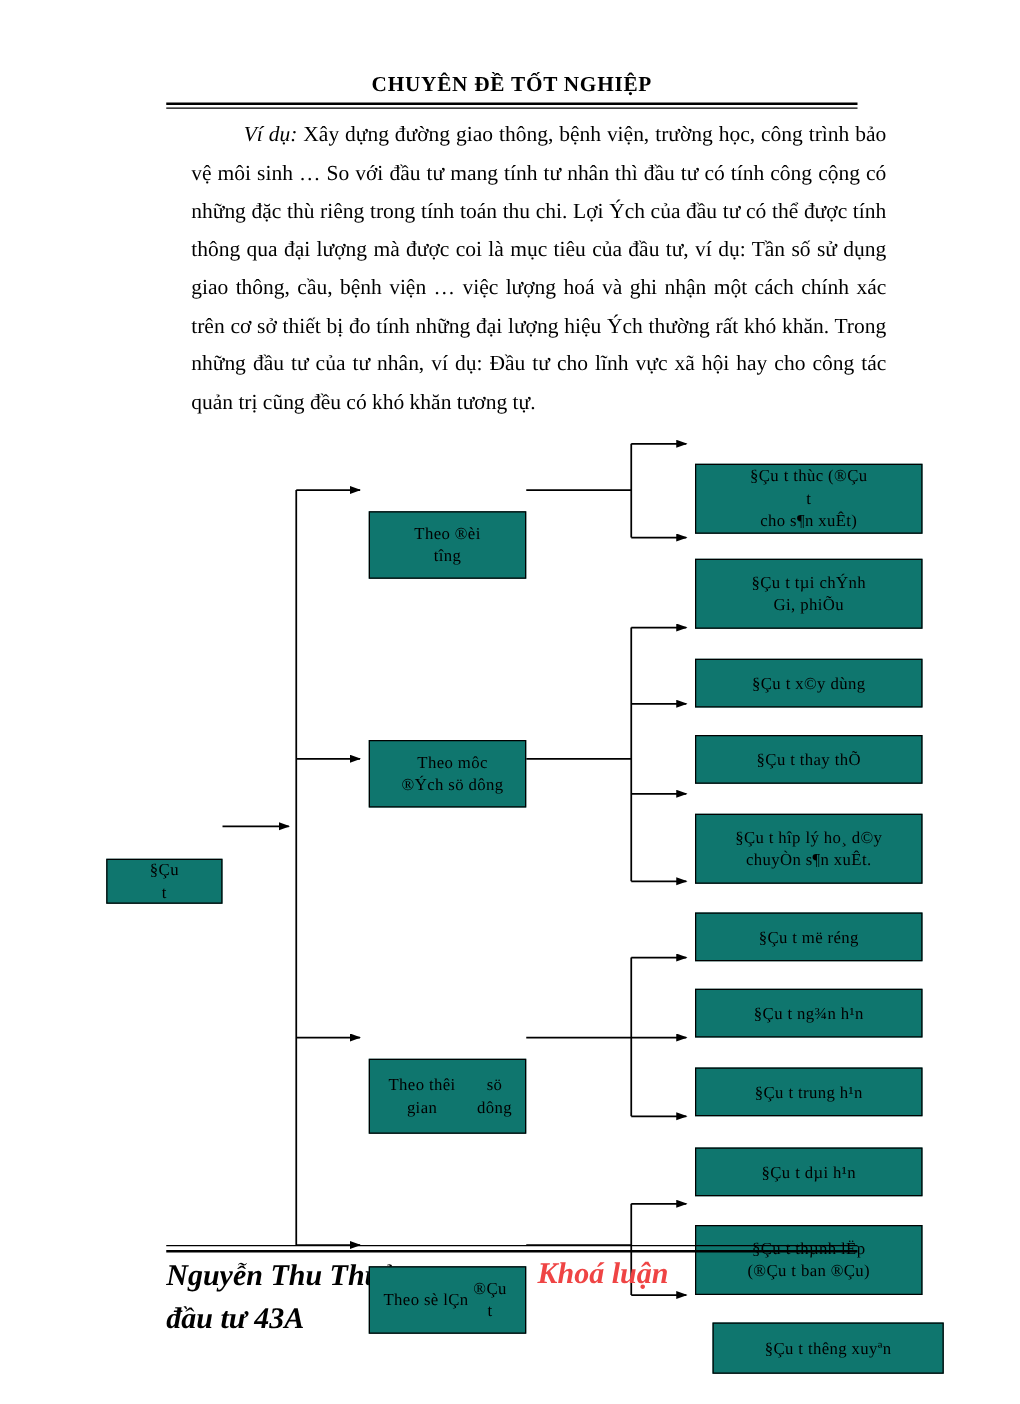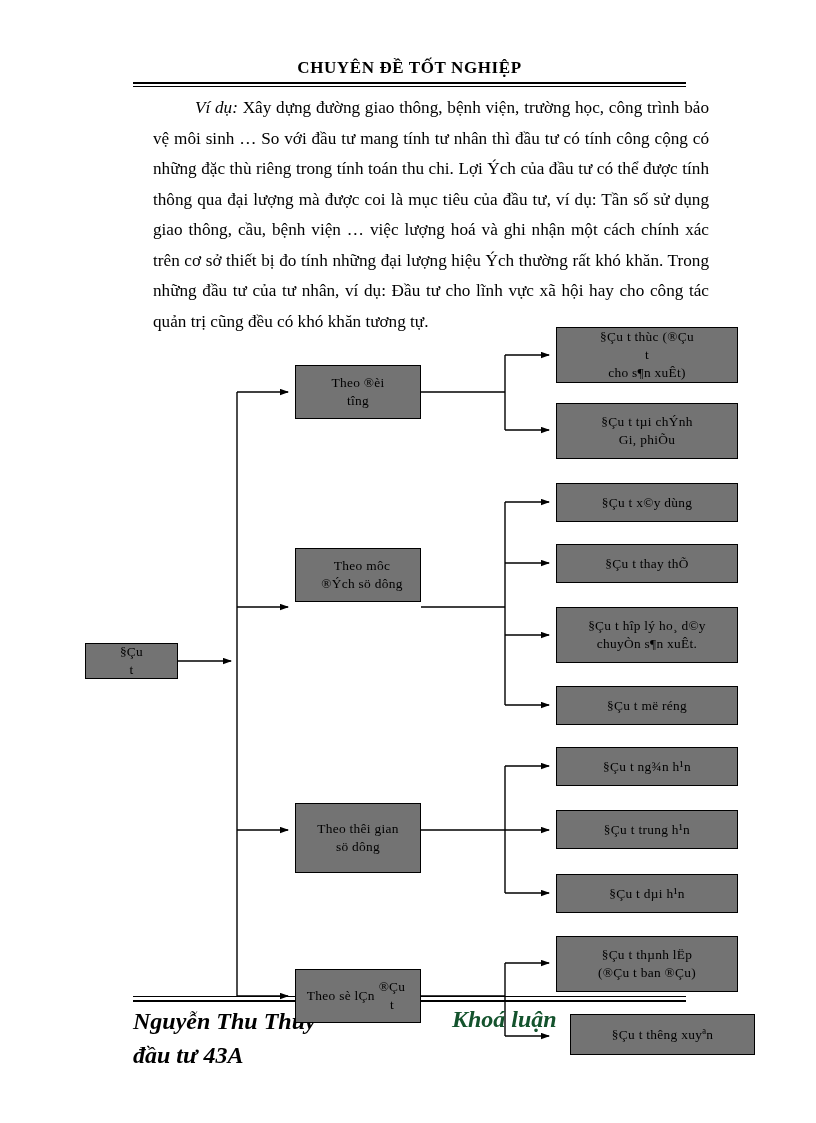--- a/index.html
+++ b/index.html
@@ -69,31 +69,32 @@
     left: 0;
     top: 0;
     width: 816px;
     height: 1123px;
     pointer-events: none;
   }
   #diagram .node {
     position: absolute;
     box-sizing: border-box;
     border: 1px solid #000;
-    background: #737373;
+    background: #0f766e;
     display: flex;
     align-items: center;
     justify-content: center;
     text-align: center;
     font-family: "Liberation Serif", "DejaVu Serif", serif;
     font-size: 13.4px;
     line-height: 18px;
     padding: 2px 4px;
     pointer-events: auto;
     letter-spacing: 0.3px;
+    margin-top: 44px;
   }
   #diagram .node span { display: block; }
 
   #diagram svg {
     position: absolute;
     left: 0;
     top: 0;
     width: 816px;
     height: 1123px;
     pointer-events: none;
@@ -114,28 +115,28 @@
   #footer-name-wrap {
     margin-top: 2px;
     font-style: italic;
     font-weight: bold;
     font-size: 24px;
     line-height: 34px;
     white-space: nowrap;
   }
   #footer-hidden-right {
     position: absolute;
-    left: 452px;
+    left: 430px;
     top: 1004px;
     font-style: italic;
     font-weight: bold;
     font-size: 24px;
     line-height: 30px;
     white-space: nowrap;
-    color: #14532d;
+    color: #ef4444;
     z-index: 0;
   }
 </style>
 </head>
 <body>
 
 <div id="page">
 
   <div id="header-block">
     <div id="doc-header-title">CHUYÊN ĐỀ TỐT NGHIỆP</div>
@@ -193,21 +194,21 @@
     </div>
 
     <div class="node" style="left:295px; top:365px; width:126px; height:54px; flex-direction:column;">
       <span>Theo ®èi</span>
       <span>t­îng</span>
     </div>
     <div class="node" style="left:295px; top:548px; width:126px; height:54px; flex-direction:column;padding-left:12px;">
       <span>Theo môc</span>
       <span>®Ých sö dông</span>
     </div>
-    <div class="node" style="left:295px; top:803px; width:126px; height:70px; flex-direction:column;">
+    <div class="node" style="left:295px; top:803px; width:126px; height:60px; flex-direction:row;">
       <span>Theo thêi gian</span>
       <span>sö dông</span>
     </div>
     <div class="node" style="left:295px; top:969px; width:126px; height:54px; flex-direction:row; z-index:3;">
       <span>Theo sè lÇn</span>
       <span>®Çu t­</span>
     </div>
 
     <div class="node" style="left:556px; top:327px; width:182px; height:56px; flex-direction:column;">
       <span>§Çu t­ thùc (®Çu t­</span>

